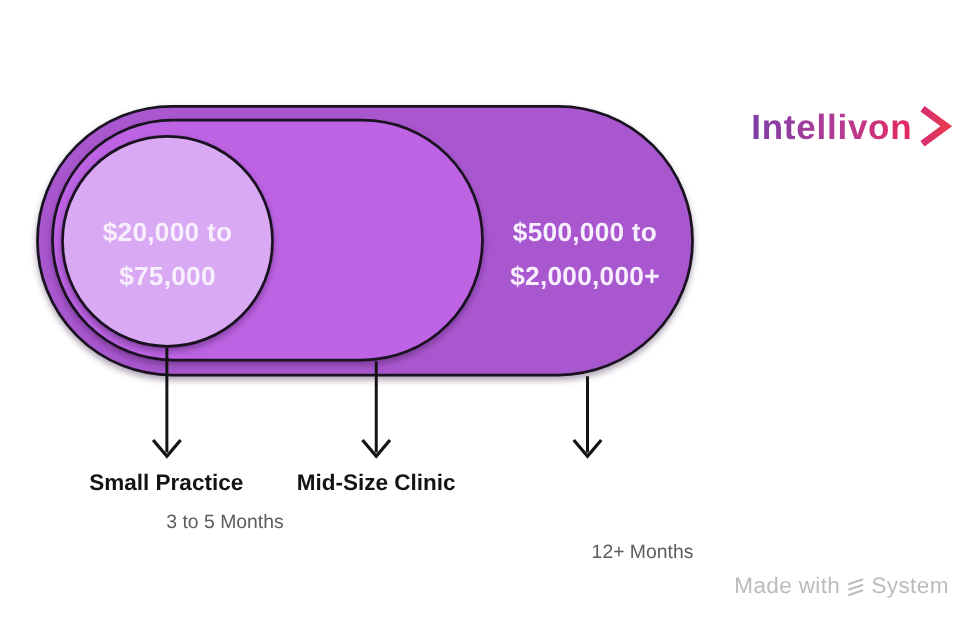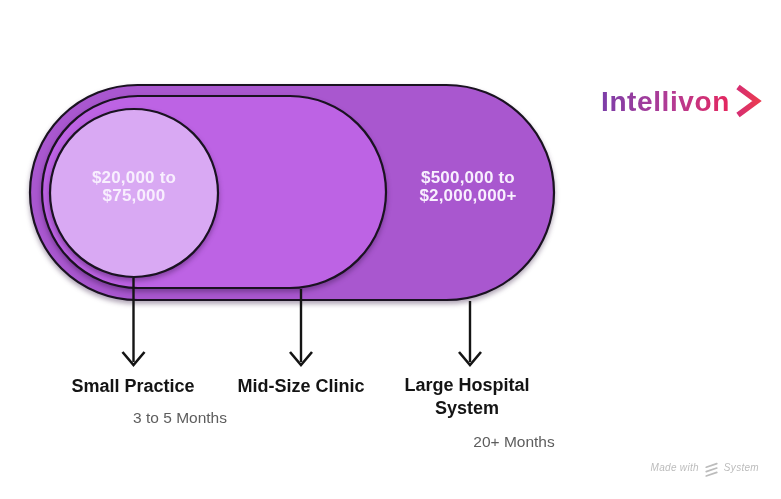--- a/index.html
+++ b/index.html
@@ -15,22 +15,22 @@
     overflow: hidden;
   }
   .abs { position: absolute; }
   .center-text {
     transform: translateX(-50%);
     text-align: center;
     white-space: pre-line;
   }
   .cost {
     font-weight: bold;
-    font-size: 17px;
-    line-height: 18px;
+    font-size: 21px;
+    line-height: 35px;
     color: #f8effe;
     letter-spacing: 0.2px;
   }
   .tier-name {
     font-weight: bold;
     font-size: 18px;
     line-height: 23px;
     color: #141414;
   }
   .tier-duration {
@@ -40,26 +40,25 @@
     margin-left: 47px;
   }
   .shape {
     stroke: #1a1221;
     stroke-width: 2.2;
     filter: drop-shadow(0px 3px 2.5px rgba(46, 16, 60, 0.38));
   }
   .arrow { stroke: #141414; fill: none; }
   #credit {
     display: flex;
-    align-items: flex-start;
+    align-items: flex-end;
     gap: 5px;
     color: #bcbcbc;
-    font-size: 10px;
+    font-size: 18px;
     letter-spacing: 0.3px;
-    font-style: italic;
   }
 </style>
 </head>
 <body>
 
 <div id="stage">
 
   <svg class="abs" style="left:0; top:0;" width="781" height="499" viewBox="0 0 781 499">
     <rect class="shape" x="30" y="85" width="524" height="215" rx="107.5" ry="107.5" fill="#a957cf"></rect>
     <rect class="shape" x="42" y="96" width="344" height="192" rx="96" ry="96" fill="#bd63e4"></rect>
@@ -79,25 +78,23 @@
     </g>
   </svg>
 
   <div class="abs center-text cost" style="left:134px; top:169px;">$20,000 to
 $75,000</div>
   <div class="abs center-text cost" style="left:468px; top:169px;text-align:center;">$500,000 to
 $2,000,000+</div>
 
   <div class="abs center-text tier-name" style="left:301px; top:375px;">Mid-Size Clinic</div>
   <div class="abs center-text tier-name" style="left:133px; top:375px;">Small Practice</div>
-  <div class="abs center-text tier-name" style="left:467px; top:374px;">Large Hospital
-System</div>
 
   <div class="abs center-text tier-duration" style="left:133px; top:409px;">3 to 5 Months</div>
-  <div class="abs center-text tier-duration" style="left:467px; top:433px;">20+ Months</div>
+  <div class="abs center-text tier-duration" style="left:467px; top:433px;">12+ Months</div>
 
   <svg class="abs" style="left:595px; top:78px;" width="175" height="48" viewBox="0 0 175 48">
     <defs>
       <linearGradient id="logo-grad" x1="0" y1="0" x2="1" y2="0">
         <stop offset="0" stop-color="#7c3ea8"></stop>
         <stop offset="0.55" stop-color="#b43b94"></stop>
         <stop offset="1" stop-color="#e5275e"></stop>
       </linearGradient>
       <linearGradient id="chev-grad" x1="0" y1="0" x2="1" y2="0">
         <stop offset="0" stop-color="#d62e72"></stop>

